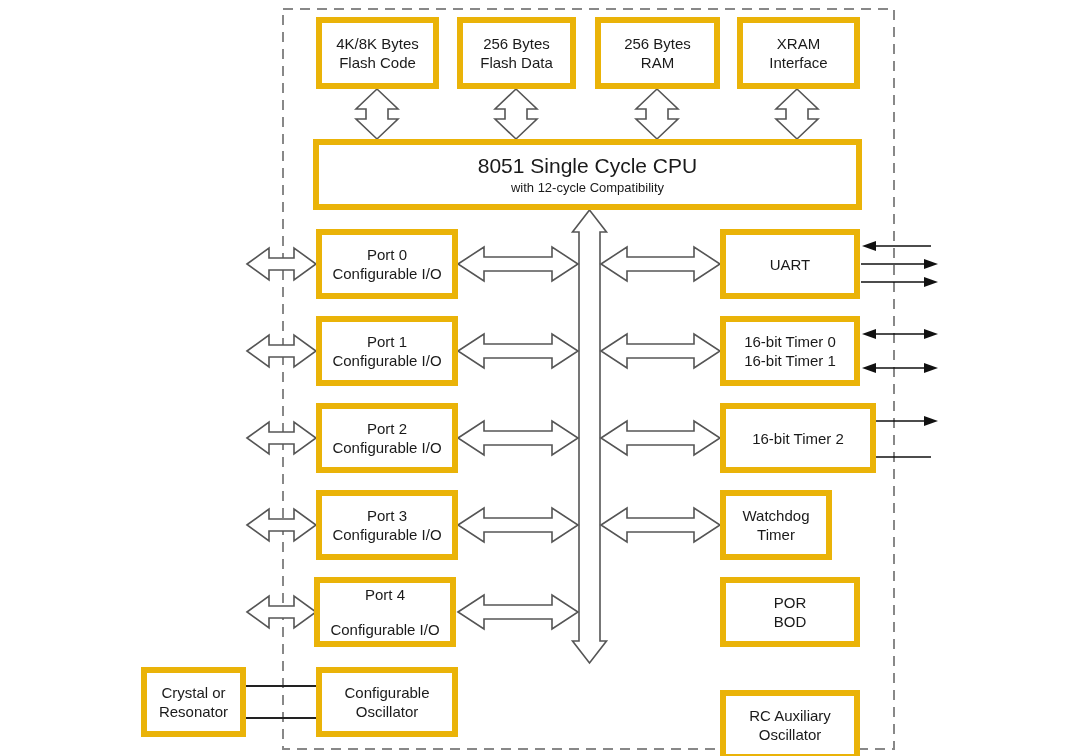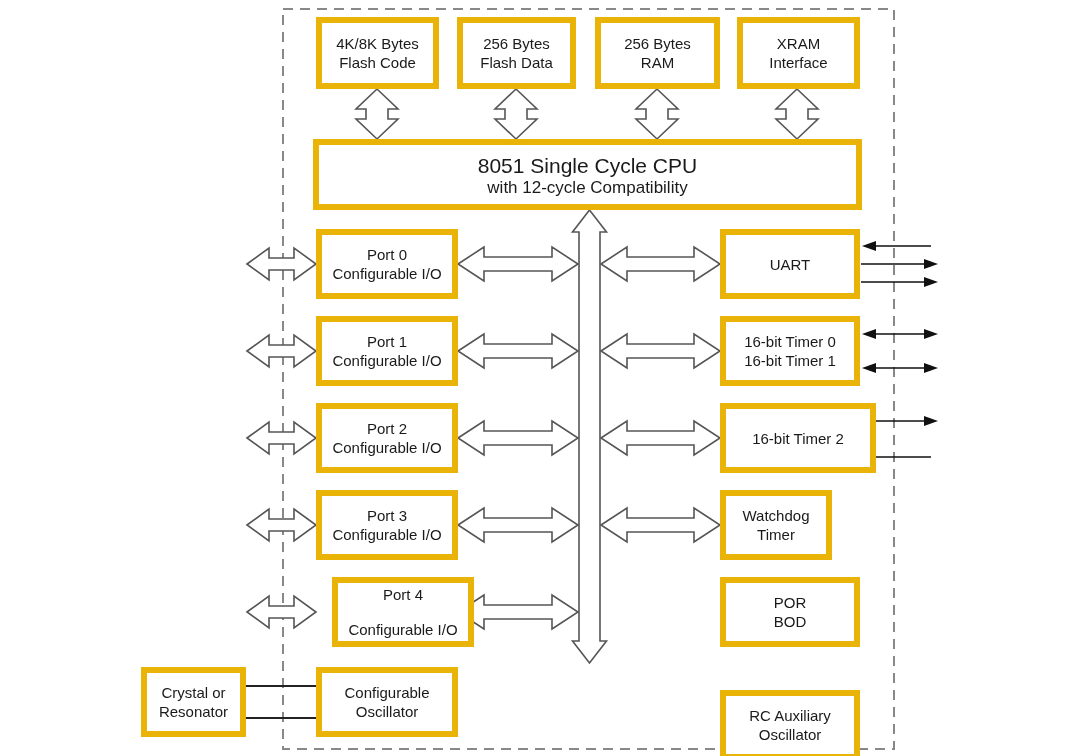--- a/index.html
+++ b/index.html
@@ -19,21 +19,21 @@
     display:flex;flex-direction:column;
     align-items:center;justify-content:center;
     text-align:center;
     font-size:15px;line-height:19px;
     box-sizing:border-box;
     z-index:2;
   }
   .box span{display:block;white-space:nowrap;}
   #cpu-box{justify-content:center;}
   #cpu-box .cpu-title{font-size:21px;line-height:25px;}
-  #cpu-box .cpu-sub{font-size:17px;line-height:19px;text-align:right;}
+  #cpu-box .cpu-sub{font-size:13px;line-height:19px;text-align:right;}
 </style>
 </head>
 <body>
 
 <div id="stage">
 
   <svg id="arrow-layer" viewBox="0 0 1080 756" xmlns="http://www.w3.org/2000/svg">
 
     <rect x="283" y="9" width="611" height="740" fill="none" stroke="#888888" stroke-width="2" stroke-dasharray="10 7"></rect>
 
@@ -138,21 +138,21 @@
     <span>Configurable I/O</span>
   </div>
   <div class="box" style="left:316px;top:403px;width:142px;height:70px;">
     <span>Port 2</span>
     <span>Configurable I/O</span>
   </div>
   <div class="box" style="left:316px;top:490px;width:142px;height:70px;">
     <span>Port 3</span>
     <span>Configurable I/O</span>
   </div>
-  <div class="box" style="left:332px;top:577px;width:142px;height:70px;gap:16px;">
+  <div class="box" style="left:314px;top:577px;width:142px;height:70px;gap:16px;">
     <span>Port 4</span>
     <span>Configurable I/O</span>
   </div>
 
   <div class="box" style="left:720px;top:229px;width:140px;height:70px;">
     <span>UART</span>
     <span></span>
   </div>
   <div class="box" style="left:720px;top:316px;width:140px;height:70px;">
     <span>16-bit Timer 0</span>

